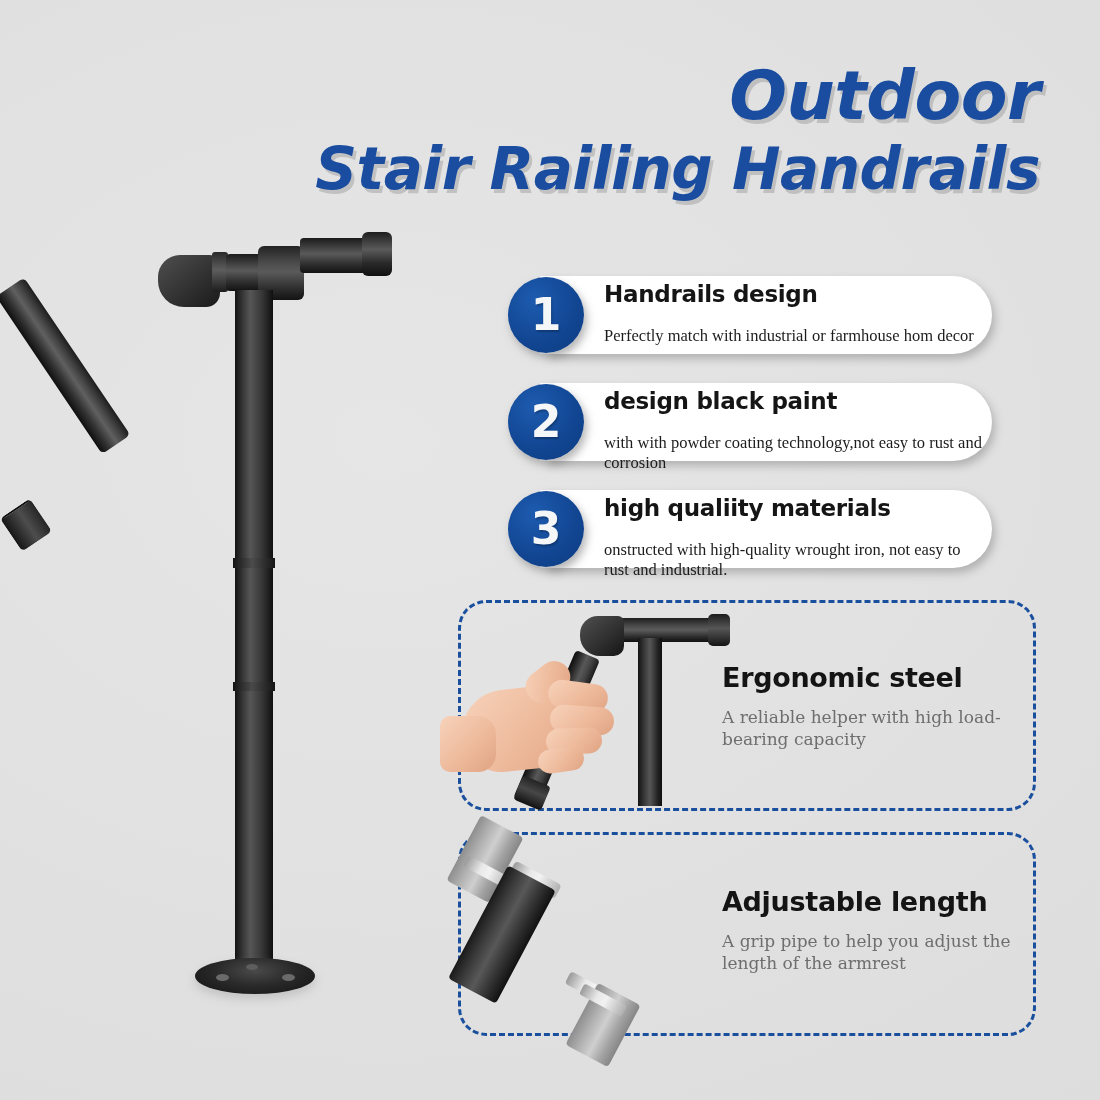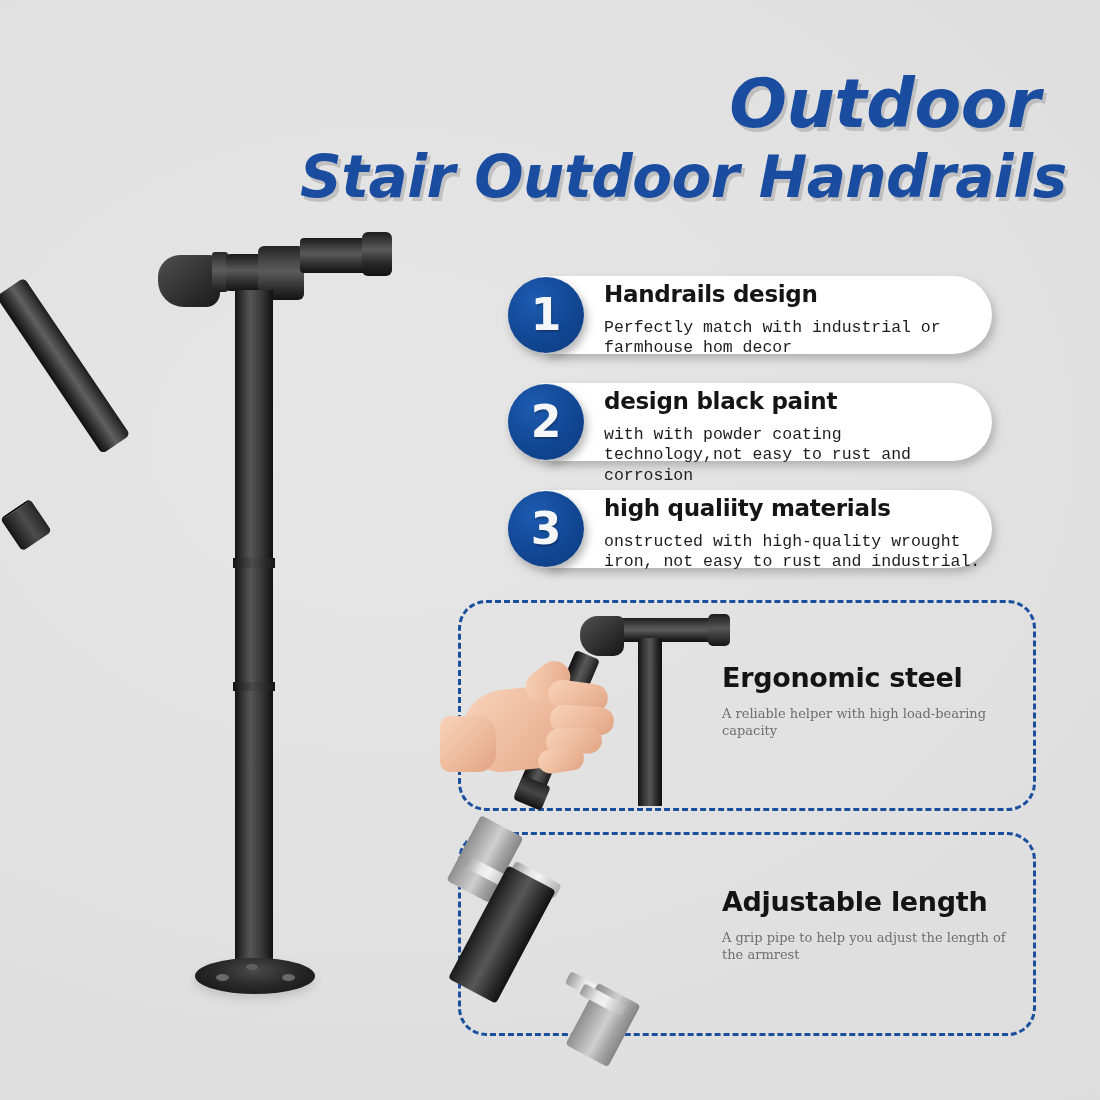--- a/index.html
+++ b/index.html
@@ -15,21 +15,20 @@
   
   .title-block{position:absolute;left:300px;top:62px;width:740px;text-align:right;}
   .title-line{
     font-family:"DejaVu Sans", sans-serif;
     font-weight:bold;font-style:italic;
     color:#1a4da0;
     letter-spacing:-0.5px;
     line-height:1;
     text-shadow:3px 4px 0 rgba(150,150,150,.45);
     white-space:nowrap;
-    margin-top:8px;
   }
   .title-1{font-size:68px;}
   .title-2{font-size:58px;margin-top:10px;}
 
   
   .feature{position:absolute;left:500px;height:80px;}
   .feature .pill{
     position:absolute;left:46px;top:0;width:446px;height:78px;
     background:#ffffff;border-radius:0 39px 39px 0;
     box-shadow:3px 5px 9px rgba(120,120,120,.45);
@@ -47,37 +46,37 @@
     color:#f4f6f8;font-weight:bold;font-size:44px;line-height:1;
     font-family:"DejaVu Sans", sans-serif;
     text-shadow:1px 2px 2px rgba(0,0,0,.25);
   }
   .feature .txt{position:absolute;left:104px;top:6px;width:380px;}
   .feature .f-title{
     font-family:"DejaVu Sans", sans-serif;font-weight:bold;
     font-size:23px;color:#151515;line-height:1.12;letter-spacing:-0.3px;
   }
   .feature .f-body{
-    font-family:Liberation Mono, monospace;
-    font-size:16.5px;color:#1c1c1c;line-height:1.25;margin-top:10px;
+    font-family:Liberation Serif, serif;
+    font-size:16.5px;color:#1c1c1c;line-height:1.25;margin-top:18px;
   }
 
   
   .panel{
     position:absolute;
     border:3px dashed #1a4f9e;
     border-radius:28px;
   }
   .panel-txt{position:absolute;}
   .panel-title{
     font-family:"DejaVu Sans", sans-serif;font-weight:bold;
     font-size:27px;color:#141414;letter-spacing:-0.3px;
   }
   .panel-body{
-    font-family:"DejaVu Serif", serif;font-size:13px;color:#6e6e6e;
+    font-family:"DejaVu Serif", serif;font-size:17px;color:#6e6e6e;
     line-height:1.3;margin-top:13px;
   }
 
   
   .hero{position:absolute;left:0;top:210px;width:440px;height:830px;}
   .pipe-v{position:absolute;background:
       linear-gradient(to right,#131313 0%,#363636 20%,#565656 40%,#383838 70%,#101010 100%);}
   .pipe-h{position:absolute;background:
       linear-gradient(to bottom,#1b1b1b 0%,#3d3d3d 24%,#5a5a5a 45%,#333 72%,#121212 100%);
       border-radius:4px;}
@@ -95,21 +94,21 @@
   .collar{position:absolute;background:
     linear-gradient(to right,#9a9a9a 0%,#e8e8e8 35%,#f2f2f2 55%,#b0b0b0 100%);}
 </style>
 </head>
 <body>
 
 <div class="page">
 
   <div class="title-block">
     <div class="title-line title-1">Outdoor</div>
-    <div class="title-line title-2">Stair Outdoor Handrails</div>
+    <div class="title-line title-2">Stair Railing Handrails</div>
   </div>
 
   <div class="hero">
 
     <div style="
       position:absolute;left:10px;top:60px;width:190px;height:34px;
       transform:rotate(56deg);transform-origin:0 50%;
       background:linear-gradient(to bottom,#1d1d1d 0%,#454545 26%,#606060 46%,#323232 74%,#0f0f0f 100%);
       border-radius:5px;"></div>
 

